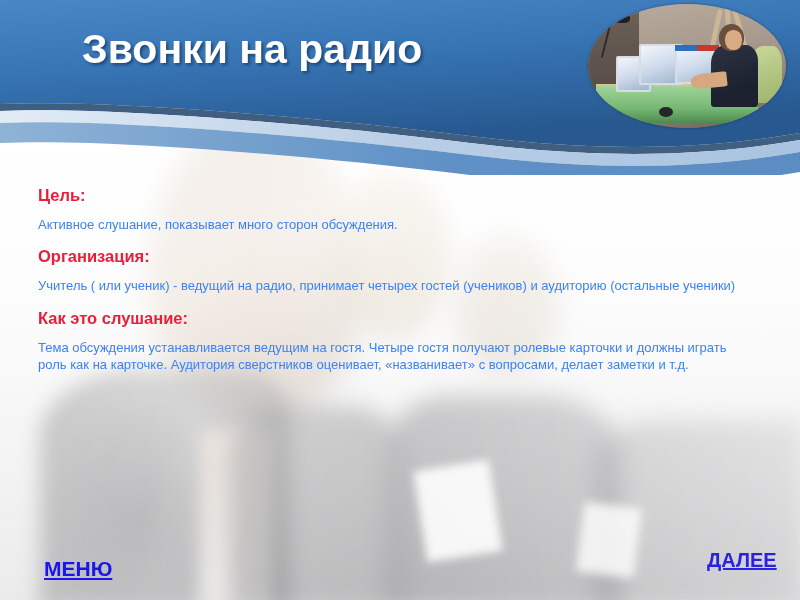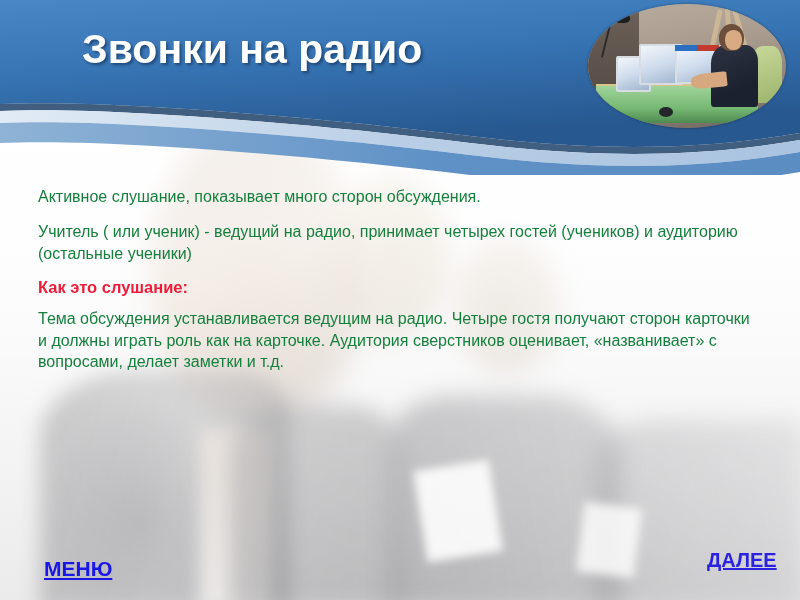--- a/index.html
+++ b/index.html
@@ -240,22 +240,22 @@
     width: 712px;
   }
   .heading {
     color: #ED1C3A;
     font-size: 16.5px;
     font-weight: bold;
     margin: 0 0 11px 0;
     line-height: 1.15;
   }
   .para {
-    color: #15803d;
-    font-size: 16px;
+    color: #3b82f6;
+    font-size: 13px;
     font-weight: normal;
     margin: 0 0 14px 0;
     line-height: 1.34;
   }
   .para.tight { }
 
   
   .nav-menu {
     position: absolute;
     left: 44px;
@@ -347,22 +347,24 @@
     <div class="so-mon-bar2"></div>
     <div class="so-chair"></div>
     <div class="so-person-body"></div>
     <div class="so-person-head"></div>
     <div class="so-person-face"></div>
     <div class="so-person-arm"></div>
     <div class="so-mouse"></div>
   </div>
 
   <div class="content">
+    <p class="heading">Цель:</p>
     <p class="para">Активное слушание, показывает много сторон обсуждения.</p>
+    <p class="heading">Организация:</p>
     <p class="para tight">Учитель ( или ученик) - ведущий на радио, принимает четырех гостей (учеников) и аудиторию (остальные ученики)</p>
     <p class="heading">Как это слушание:</p>
-    <p class="para">Тема обсуждения устанавливается ведущим на радио. Четыре гостя получают сторон карточки и должны играть роль как на карточке. Аудитория сверстников оценивает, «названивает» с вопросами, делает заметки и т.д.</p>
+    <p class="para">Тема обсуждения устанавливается ведущим на гостя. Четыре гостя получают ролевые карточки и должны играть роль как на карточке. Аудитория сверстников оценивает, «названивает» с вопросами, делает заметки и т.д.</p>
   </div>
 
   <a class="nav-menu" href="#">МЕНЮ</a>
   <a class="nav-next" href="#">ДАЛЕЕ</a>
 
 </div>
 
 </body></html>

